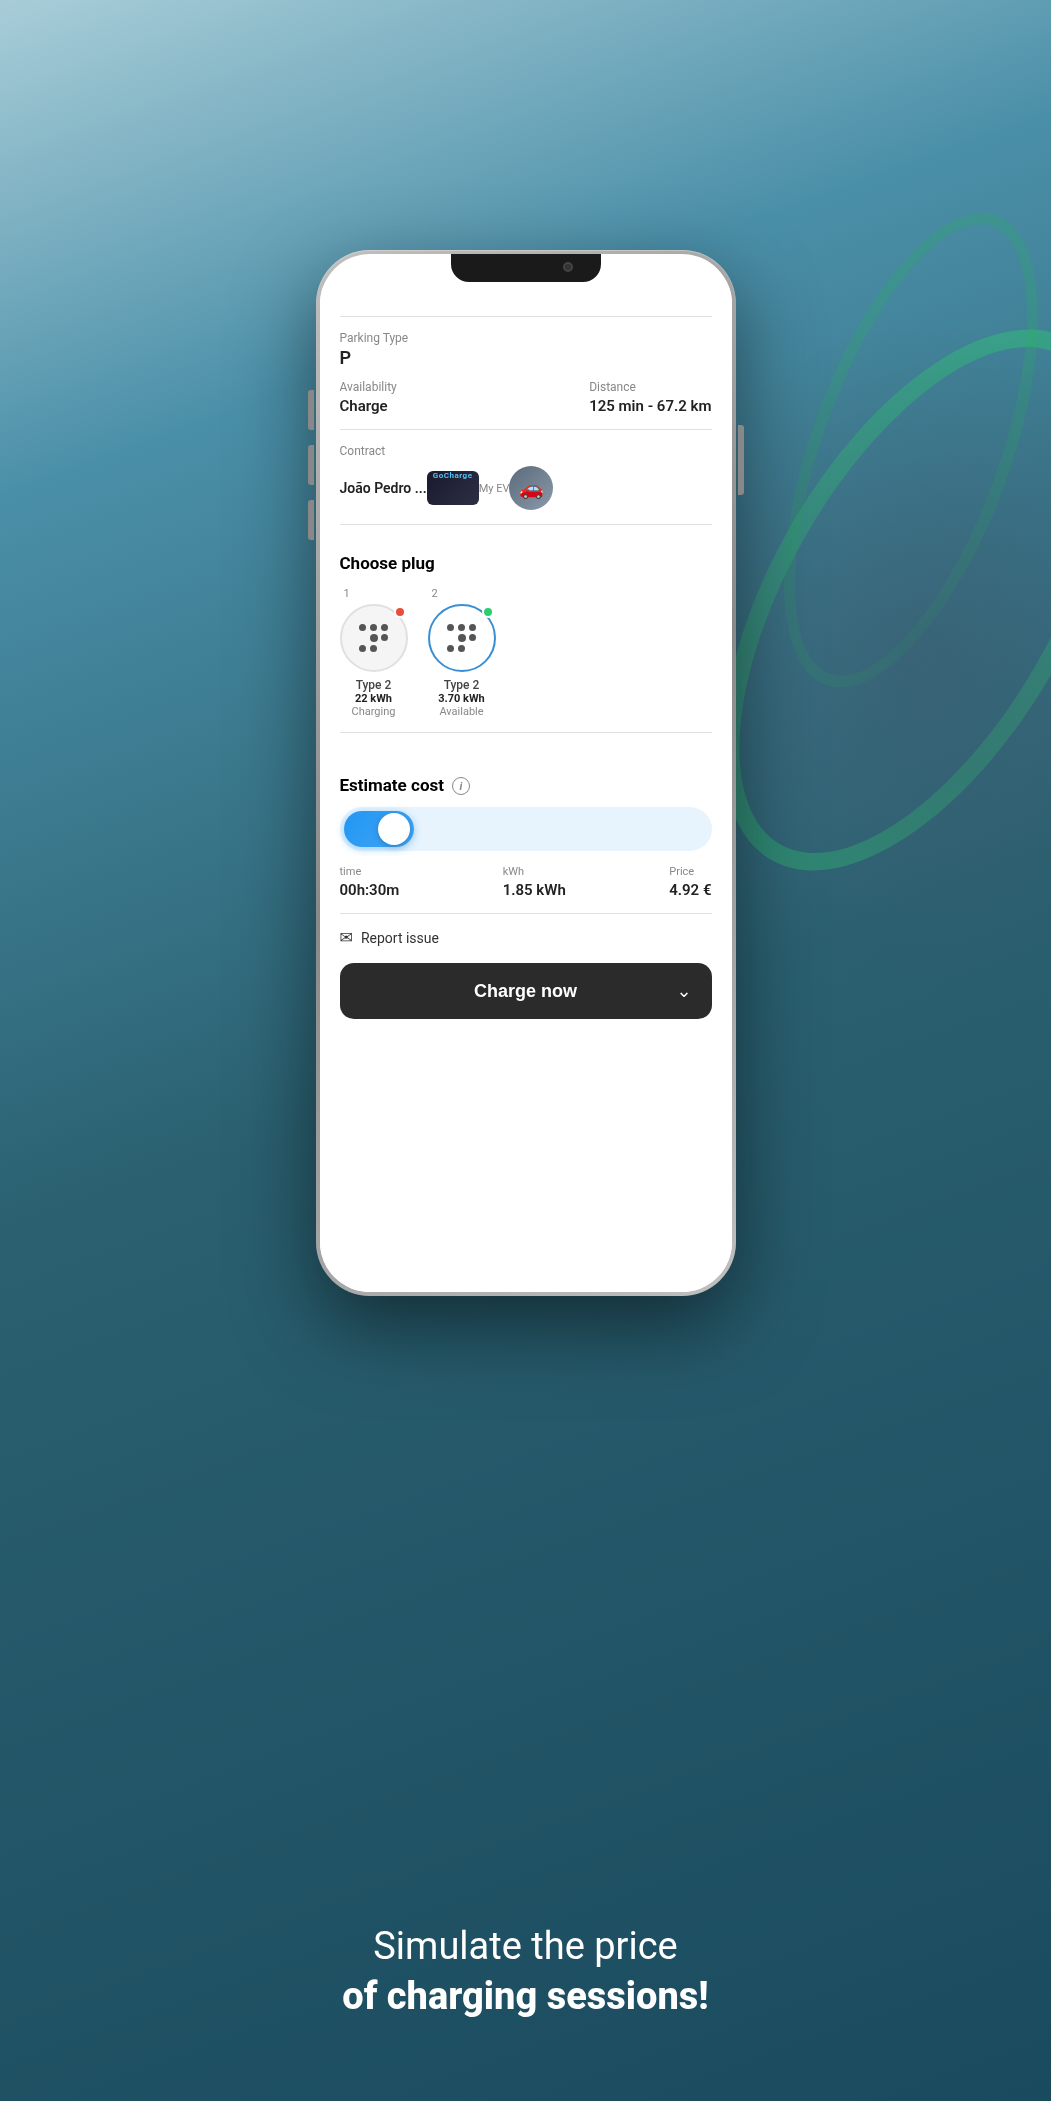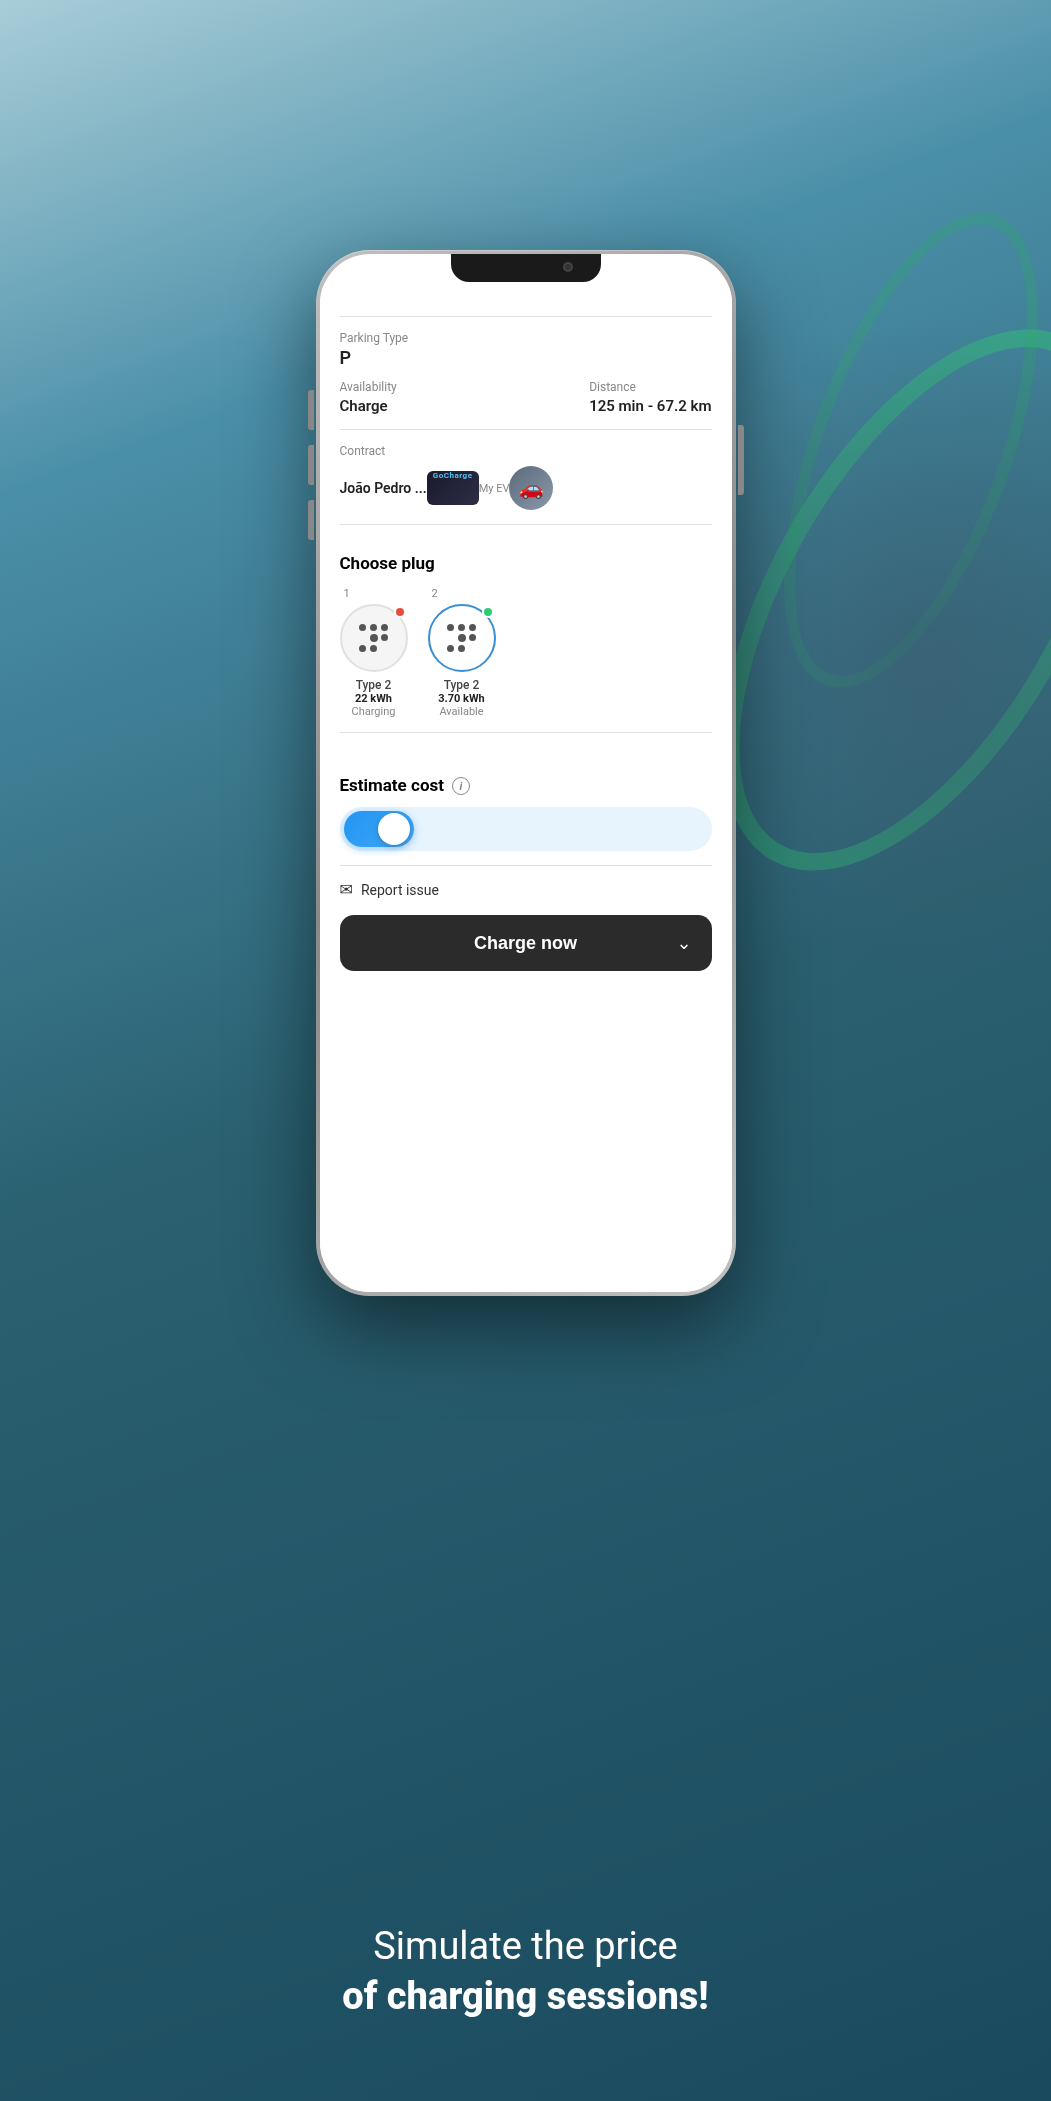--- a/index.html
+++ b/index.html
@@ -573,20 +573,34 @@
         <div class="estimate-header">
           <div class="section-title" style="margin-bottom:0;">Estimate cost</div>
           <div class="info-icon">i</div>
         </div>
 
         <div class="toggle-bar">
           <div class="toggle-knob"></div>
           <div class="toggle-thumb"></div>
         </div>
 
+        <div class="cost-cols">
+          <div class="cost-col">
+            <label>time</label>
+            <span>00h:30m</span>
+          </div>
+          <div class="cost-col">
+            <label>kWh</label>
+            <span>1.85 kWh</span>
+          </div>
+          <div class="cost-col">
+            <label>Price</label>
+            <span>4.92 €</span>
+          </div>
+        </div>
 
         <div class="section-divider"></div>
 
         <div class="report-row">
           <span class="mail-icon">✉</span>
           <span class="report-text">Report issue</span>
         </div>
 
         <button class="charge-btn">
           <span class="charge-btn-label">Charge now</span>

